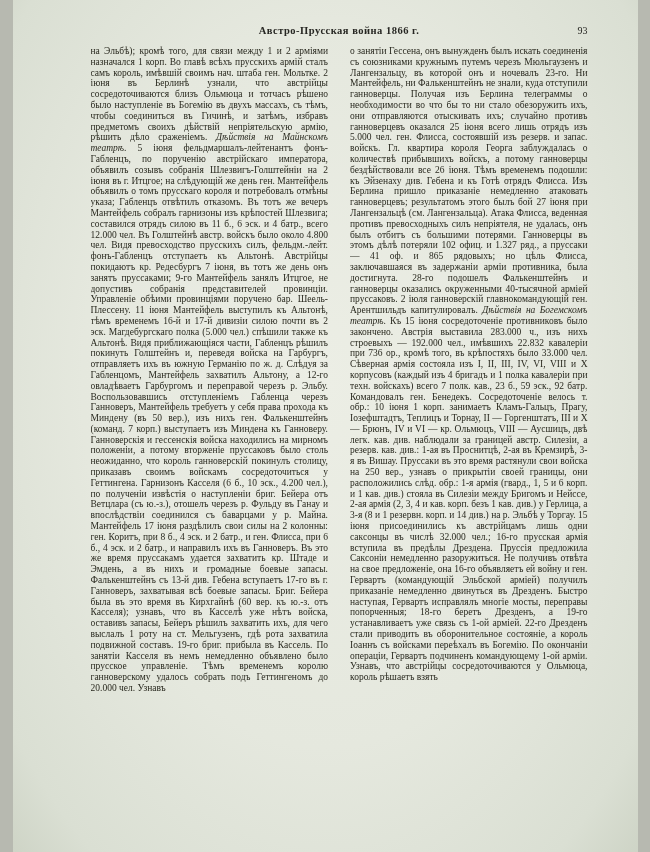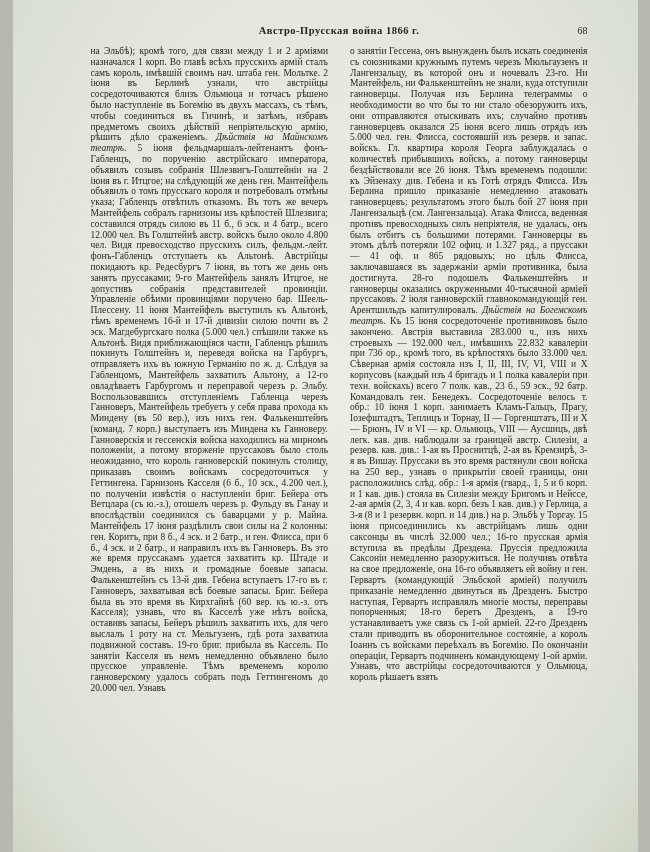--- a/index.html
+++ b/index.html
@@ -60,19 +60,19 @@
     color: #29291f;
   }
   .col span.it { font-style: italic; }
 </style>
 </head>
 <body>
 
 <div class="page">
   <div class="running-head">
     <div class="title">Австро-Прусская война 1866 г.</div>
-    <div class="pageno">68</div>
+    <div class="pageno">93</div>
   </div>
   <div class="text-block">
     <div class="col"><span>на Эльбѣ); кромѣ того, для связи между 1 и 2 арміями назначался 1 корп. Во главѣ всѣхъ прусскихъ армій сталъ самъ король, имѣвшій своимъ нач. штаба ген. Мольтке. 2 іюня въ Берлинѣ узнали, что австрійцы сосредоточиваются близъ Ольмюца и тотчасъ рѣшено было наступленіе въ Богемію въ двухъ массахъ, съ тѣмъ, чтобы соединиться въ Гичинѣ, и затѣмъ, избравъ предметомъ своихъ дѣйствій непріятельскую армію, рѣшить дѣло сраженіемъ. </span><span class="it">Дѣйствія на Майнскомъ театрѣ.</span><span> 5 іюня фельдмаршалъ-лейтенантъ фонъ-Габленцъ, по порученію австрійскаго императора, объявилъ созывъ собранія Шлезвигъ-Голштейніи на 2 іюня въ г. Итцгое; на слѣдующій же день ген. Мантейфель объявилъ о томъ прусскаго короля и потребовалъ отмѣны указа; Габленцъ отвѣтилъ отказомъ. Въ тотъ же вечеръ Мантейфель собралъ гарнизоны изъ крѣпостей Шлезвига; составился отрядъ силою въ 11 б., 6 эск. и 4 батр., всего 12.000 чел. Въ Голштейнѣ австр. войскъ было около 4.800 чел. Видя превосходство прусскихъ силъ, фельдм.-лейт. фонъ-Габленцъ отступаетъ къ Альтонѣ. Австрійцы покидаютъ кр. Редесбургъ 7 іюня, въ тотъ же день онъ занятъ пруссаками; 9-го Мантейфель занялъ Итцгое, не допустивъ собранія представителей провинціи. Управленіе обѣими провинціями поручено бар. Шеель-Плессену. 11 іюня Мантейфель выступилъ къ Альтонѣ, тѣмъ временемъ 16-й и 17-й дивизіи силою почти въ 2 эск. Магдебургскаго полка (5.000 чел.) спѣшили также къ Альтонѣ. Видя приближающіяся части, Габленцъ рѣшилъ покинуть Голштейнъ и, переведя войска на Гарбургъ, отправляетъ ихъ въ южную Германію по ж. д. Слѣдуя за Габленцомъ, Мантейфель захватилъ Альтону, а 12-го овладѣваетъ Гарбургомъ и переправой черезъ р. Эльбу. Воспользовавшись отступленіемъ Габленца черезъ Ганноверъ, Мантейфель требуетъ у себя права прохода къ Миндену (въ 50 вер.), изъ нихъ ген. Фалькенштейнъ (команд. 7 корп.) выступаетъ изъ Миндена къ Ганноверу. Ганноверскія и гессенскія войска находились на мирномъ положеніи, а потому вторженіе пруссаковъ было столь неожиданно, что король ганноверскій покинулъ столицу, приказавъ своимъ войскамъ сосредоточиться у Геттингена. Гарнизонъ Касселя (6 б., 10 эск., 4.200 чел.), по полученіи извѣстія о наступленіи бриг. Бейера отъ Ветцлара (съ ю.-з.), отошелъ черезъ р. Фульду въ Ганау и впослѣдствіи соединился съ баварцами у р. Майна. Мантейфель 17 іюня раздѣлилъ свои силы на 2 колонны: ген. Коритъ, при 8 б., 4 эск. и 2 батр., и ген. Флисса, при 6 б., 4 эск. и 2 батр., и направилъ ихъ въ Ганноверъ. Въ это же время пруссакамъ удается захватить кр. Штаде и Эмдень, а въ нихъ и громадные боевые запасы. Фалькенштейнъ съ 13-й див. Гебена вступаетъ 17-го въ г. Ганноверъ, захватывая всѣ боевые запасы. Бриг. Бейера была въ это время въ Кирхгайнѣ (60 вер. къ ю.-з. отъ Касселя); узнавъ, что въ Касселѣ уже нѣтъ войска, оставивъ запасы, Бейеръ рѣшилъ захватить ихъ, для чего выслалъ 1 роту на ст. Мельгузенъ, гдѣ рота захватила подвижной составъ. 19-го бриг. прибыла въ Кассель. По занятіи Касселя въ немъ немедленно объявлено было прусское управленіе. Тѣмъ временемъ королю ганноверскому удалось собрать подъ Геттингеномъ до 20.000 чел. Узнавъ</span></div>
     <div class="col"><span>о занятіи Гессена, онъ вынужденъ былъ искать соединенія съ союзниками кружнымъ путемъ черезъ Мюльгаузенъ и Лангензальцу, въ которой онъ и ночевалъ 23-го. Ни Мантейфель, ни Фалькенштейнъ не знали, куда отступили ганноверцы. Получая изъ Берлина телеграммы о необходимости во что бы то ни стало обезоружить ихъ, они отправляются отыскивать ихъ; случайно противъ ганноверцевъ оказался 25 іюня всего лишь отрядъ изъ 5.000 чел. ген. Флисса, состоявшій изъ резерв. и запас. войскъ. Гл. квартира короля Георга заблуждалась о количествѣ прибывшихъ войскъ, а потому ганноверцы бездѣйствовали все 26 іюня. Тѣмъ временемъ подошли: къ Эйзенаху див. Гебена и къ Готѣ отрядъ Флисса. Изъ Берлина пришло приказаніе немедленно атаковать ганноверцевъ; результатомъ этого былъ бой 27 іюня при Лангензальцѣ (см. Лангензальца). Атака Флисса, веденная противъ превосходныхъ силъ непріятеля, не удалась, онъ былъ отбитъ съ большими потерями. Ганноверцы въ этомъ дѣлѣ потеряли 102 офиц. и 1.327 ряд., а пруссаки — 41 оф. и 865 рядовыхъ; но цѣль Флисса, заключавшаяся въ задержаніи арміи противника, была достигнута. 28-го подошелъ Фалькенштейнъ и ганноверцы оказались окруженными 40-тысячной арміей пруссаковъ. 2 іюля ганноверскій главнокомандующій ген. Арентшильдъ капитулировалъ. </span><span class="it">Дѣйствія на Богемскомъ театрѣ.</span><span> Къ 15 іюня сосредоточеніе противниковъ было закончено. Австрія выставила 283.000 ч., изъ нихъ строевыхъ — 192.000 чел., имѣвшихъ 22.832 кавалеріи при 736 ор., кромѣ того, въ крѣпостяхъ было 33.000 чел. Сѣверная армія состояла изъ I, II, III, IV, VI, VIII и X корпусовъ (каждый изъ 4 бригадъ и 1 полка кавалеріи при техн. войскахъ) всего 7 полк. кав., 23 б., 59 эск., 92 батр. Командовалъ ген. Бенедекъ. Сосредоточеніе велось т. обр.: 10 іюня 1 корп. занимаетъ Кламъ-Гальцъ, Прагу, Іозефштадтъ, Теплицъ и Торнау, II — Горгенштатъ, III и X — Брюнъ, IV и VI — кр. Ольмюцъ, VIII — Аусшицъ, двѣ легк. кав. див. наблюдали за границей австр. Силезіи, а резерв. кав. див.: 1-ая въ Проснитцѣ, 2-ая въ Кремзирѣ, 3-я въ Вишау. Пруссаки въ это время растянули свои войска на 250 вер., узнавъ о прикрытіи своей границы, они расположились слѣд. обр.: 1-я армія (гвард., 1, 5 и 6 корп. и 1 кав. див.) стояла въ Силезіи между Бригомъ и Нейссе, 2-ая армія (2, 3, 4 и кав. корп. безъ 1 кав. див.) у Герлица, а 3-я (8 и 1 резервн. корп. и 14 див.) на р. Эльбѣ у Торгау. 15 іюня присоединились къ австрійцамъ лишь одни саксонцы въ числѣ 32.000 чел.; 16-го прусская армія вступила въ предѣлы Дрездена. Пруссія предложила Саксоніи немедленно разоружиться. Не получивъ отвѣта на свое предложеніе, она 16-го объявляетъ ей войну и ген. Гервартъ (командующій Эльбской арміей) получилъ приказаніе немедленно двинуться въ Дрезденъ. Быстро наступая, Гервартъ исправлялъ многіе мосты, переправы попорченныя; 18-го беретъ Дрезденъ, а 19-го устанавливаетъ уже связь съ 1-ой арміей. 22-го Дрезденъ стали приводить въ оборонительное состояніе, а король Іоаннъ съ войсками переѣхалъ въ Богемію. По окончаніи операціи, Гервартъ подчиненъ командующему 1-ой арміи. Узнавъ, что австрійцы сосредоточиваются у Ольмюца, король рѣшаетъ взять</span></div>
   </div>
 </div>
 
 </body></html>

